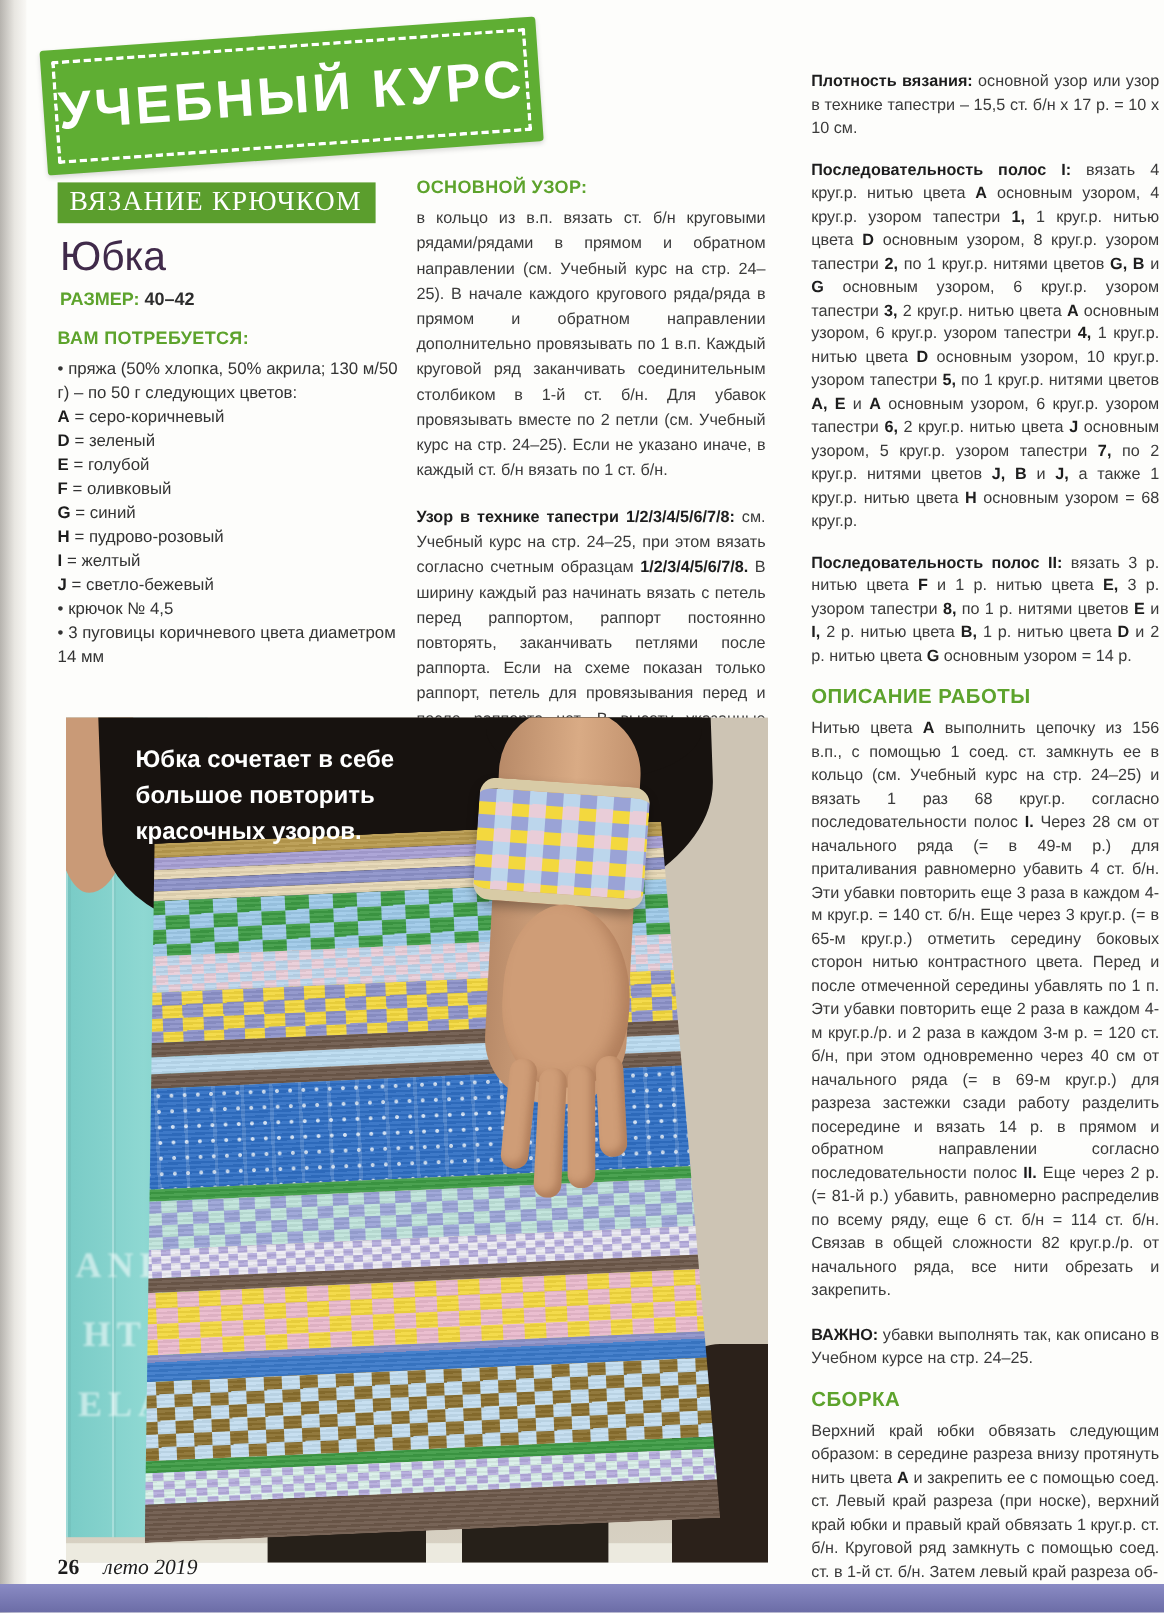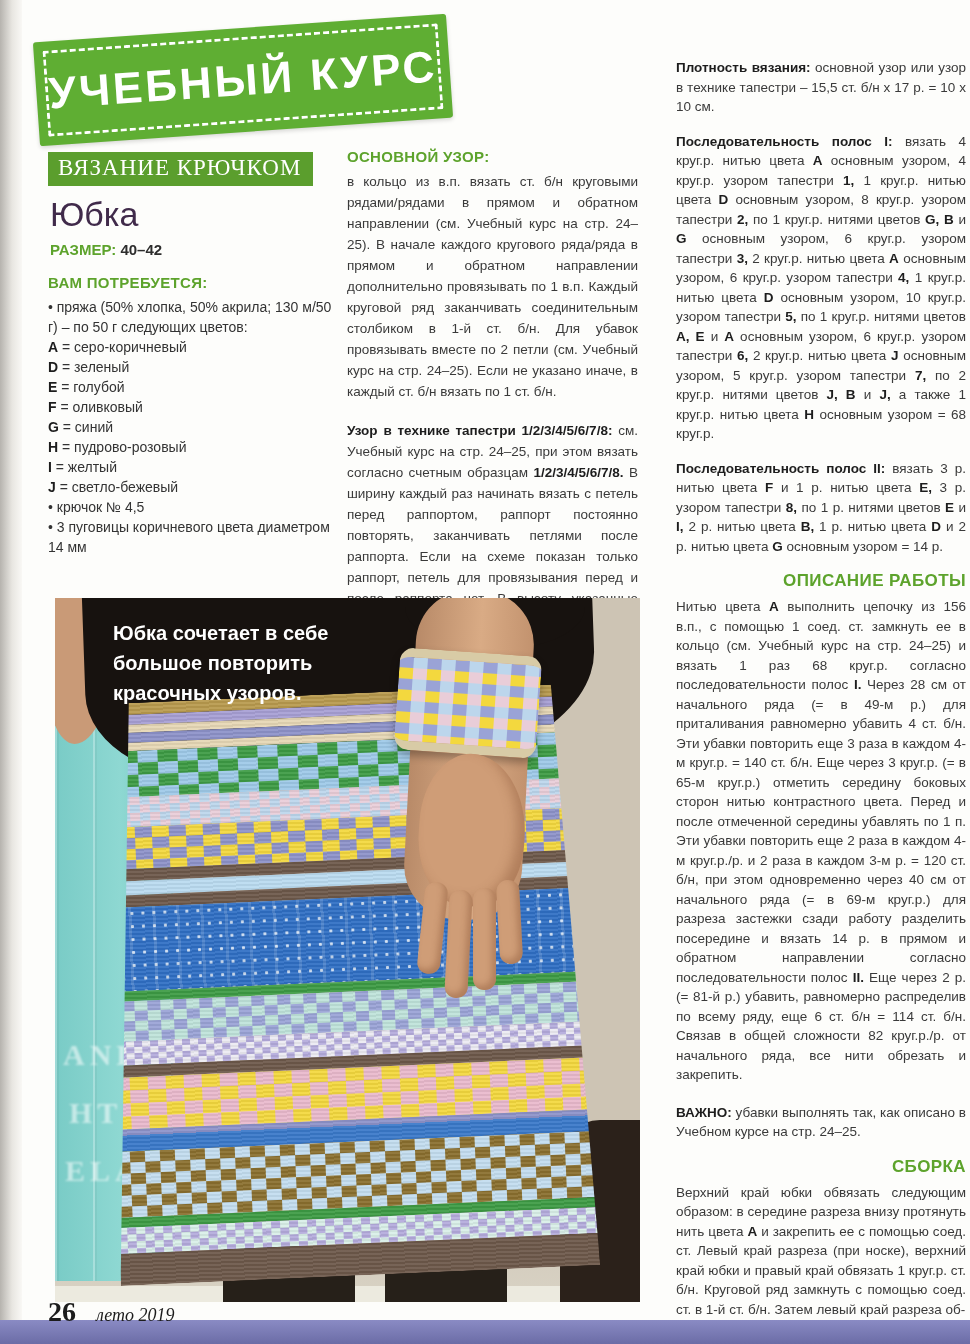--- a/index.html
+++ b/index.html
@@ -24,21 +24,21 @@
   .green-h{color:#5da32c;font-weight:bold;font-size:15px;letter-spacing:.3px;margin:0 0 6px 0;}
   .materials{margin-top:16px;}
   .mat-line{font-size:14px;line-height:20px;color:#333;}
   .mat-line b{color:#1d1d1d;}
   
   .col-mid{position:absolute;left:347px;top:148px;width:291px;}
   .col-right{position:absolute;left:676px;top:58px;width:290px;}
   .para{font-size:13.5px;line-height:21px;text-align:justify;color:#3a3a3a;margin:0 0 16px 0;}
   .col-right .para{line-height:19.5px;margin-bottom:15px;}
   .para b{color:#1d1d1d;}
-  .sec-h{color:#5da32c;font-weight:bold;font-size:17px;letter-spacing:.4px;margin:6px 0 6px 0;text-align:right;}
+  .sec-h{color:#5da32c;font-weight:bold;font-size:17px;letter-spacing:.4px;margin:6px 0 6px 0;}
   .mt18{margin-top:18px;}
   
   .photo{position:absolute;left:55px;top:598px;width:585px;height:704px;overflow:hidden;
         background:linear-gradient(180deg,#cdc4b4 0 80%,#d8d2c4);}
   .door{position:absolute;left:0;top:0;width:118px;height:97%;
         background:repeating-linear-gradient(90deg,rgba(255,255,255,.28) 0 2px,rgba(0,0,0,.04) 2px 4px,transparent 4px 38px),
         linear-gradient(90deg,#79cbc6,#8ed8d2 55%,#74c5c0);}
   .door-letter{position:absolute;color:rgba(255,255,255,.55);font-family:"Liberation Serif",serif;
         font-weight:bold;font-size:30px;letter-spacing:5px;filter:blur(1px);}
   .floor{position:absolute;left:0;bottom:0;width:100%;height:16px;background:#eceadf;}
@@ -96,21 +96,21 @@
         border-radius:46% 54% 42% 46%;transform:rotate(4deg);
         box-shadow:inset -8px -6px 12px rgba(120,70,40,.35);}
   .finger{position:absolute;width:23px;background:#cf9d77;border-radius:11px;z-index:6;
         box-shadow:inset -4px -4px 6px rgba(120,70,40,.35);}
   .f1{left:366px;top:284px;height:92px;transform:rotate(6deg);}
   .f2{left:392px;top:292px;height:108px;transform:rotate(3deg);}
   .f3{left:418px;top:290px;height:102px;}
   .f4{left:443px;top:282px;height:84px;transform:rotate(-3deg);}
   
   .footer{position:absolute;left:48px;top:1296px;font-family:"Liberation Serif",serif;color:#1c1c1c;z-index:2;}
-  .footer b{font-size:28px;}
+  .footer b{font-size:18px;}
   .footer i{font-size:18px;margin-left:16px;}
   .bottom-band{position:absolute;left:0;top:1320px;width:970px;height:24px;
         background:linear-gradient(180deg,#8a8bc4,#6b6ca6);}
 </style>
 </head>
 <body>
 
 <div class="page">
   <div class="scan-edge"></div>
 

